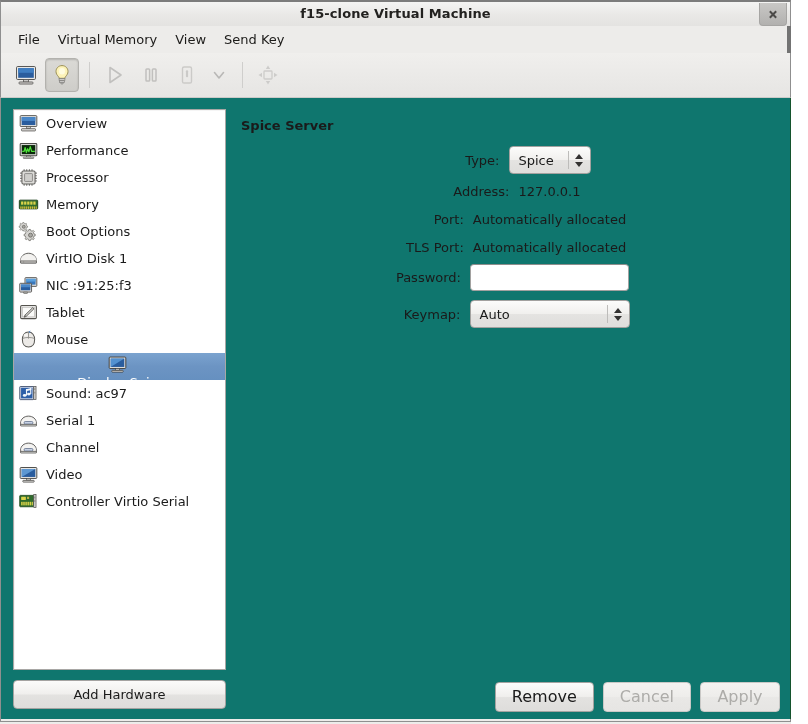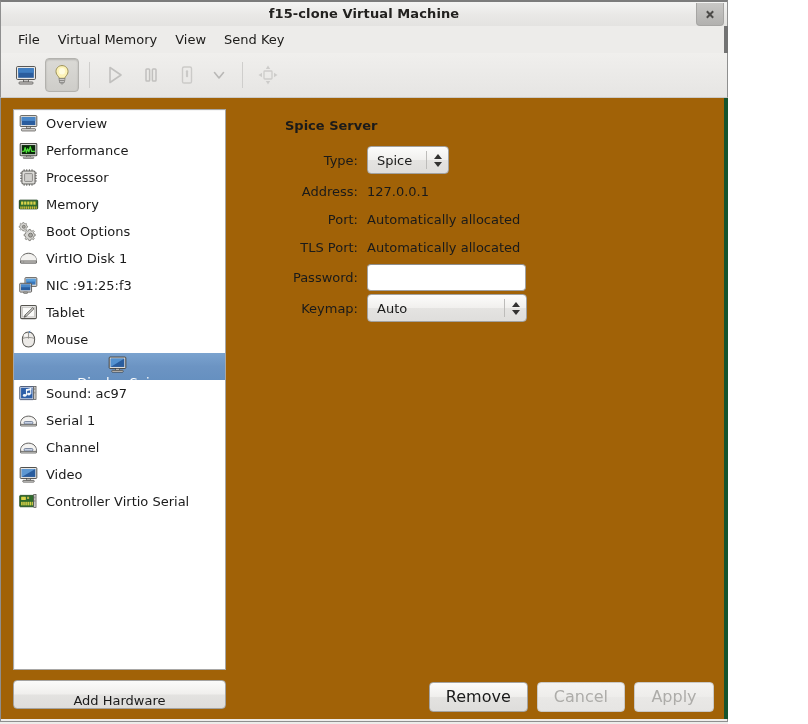--- a/index.html
+++ b/index.html
@@ -8,21 +8,21 @@
     background: #ffffff;
   }
   body {
     font-family: "DejaVu Sans", "Liberation Sans", sans-serif;
     font-size: 13px;
     color: #1a1a1a;
     -webkit-font-smoothing: antialiased;
   }
   #window {
     position: relative;
-    width: 728px;
+    width: 791px;
     height: 724px;
     overflow: hidden;
     background: #edecea;
     box-sizing: border-box;
   }
 
   
   #titlebar {
     position: relative;
     height: 26px;
@@ -133,26 +133,25 @@
     height: 26px;
     background: #cfcecc;
     margin: 0 8px;
   }
   .tbtn.wide { width: 26px; }
 
   
   #content {
     position: relative;
     height: 621px;
-    background: #a16207;
+    background: #0f766e;
     border-left: 1px solid #8f8f8f;
-    border-right: 4px solid #14532d;
-    box-sizing: border-box;
-    display: flex;
-    gap: 44px;
+    border-right: 1px solid #14532d;
+    box-sizing: border-box;
+    display: flex;
   }
   #left-pane {
     width: 225px;
     padding: 11px 0 0 12px;
     box-sizing: border-box;
     display: flex;
     flex-direction: column;
   }
   #hw-list {
     flex: 1;
@@ -194,21 +193,21 @@
   #add-hw-btn {
     margin-top: 10px;
     margin-bottom: 10px;
     height: 29px;
     background: linear-gradient(to bottom, #fbfbfa 0%, #f0efed 48%, #e3e2e0 52%, #dedddb 100%);
     border: 1px solid #a4a3a1;
     border-radius: 4px;
     font-size: 13px;
     color: #1a1a1a;
     display: flex;
-    align-items: flex-end;
+    align-items: center;
     justify-content: center;
     cursor: pointer;
     box-sizing: border-box;
   }
 
   
   #right-pane {
     flex: 1;
     padding: 20px 14px 0 14px;
     box-sizing: border-box;
@@ -219,20 +218,21 @@
     font-weight: bold;
     color: #1a1a1a;
     margin-bottom: 13px;
     margin-left: 1px;
   }
   .form-row {
     display: flex;
     align-items: center;
     margin-bottom: 6px;
     min-height: 22px;
+    justify-content: center;
   }
   .form-label {
     width: 83px;
     text-align: right;
     padding-right: 9px;
     font-size: 13px;
     color: #1a1a1a;
     flex: 0 0 83px;
     box-sizing: border-box;
   }
@@ -689,21 +689,21 @@
       <div class="form-row">
         <div class="form-label">Port:</div>
         <div class="form-static">Automatically allocated</div>
       </div>
 
       <div class="form-row">
         <div class="form-label">TLS Port:</div>
         <div class="form-static">Automatically allocated</div>
       </div>
 
-      <div class="form-row" style="margin-bottom:3px;margin-top:4px;">
+      <div class="form-row" style="margin-bottom:9px;margin-top:4px;">
         <div class="form-label">Password:</div>
         <input class="text-input" type="password" placeholder="" style="">
       </div>
 
       <div class="form-row">
         <div class="form-label">Keymap:</div>
         <div class="combo keymap-combo">
           <span class="combo-text">Auto</span>
           <span class="combo-divider"></span>
           <span class="combo-arrows">

